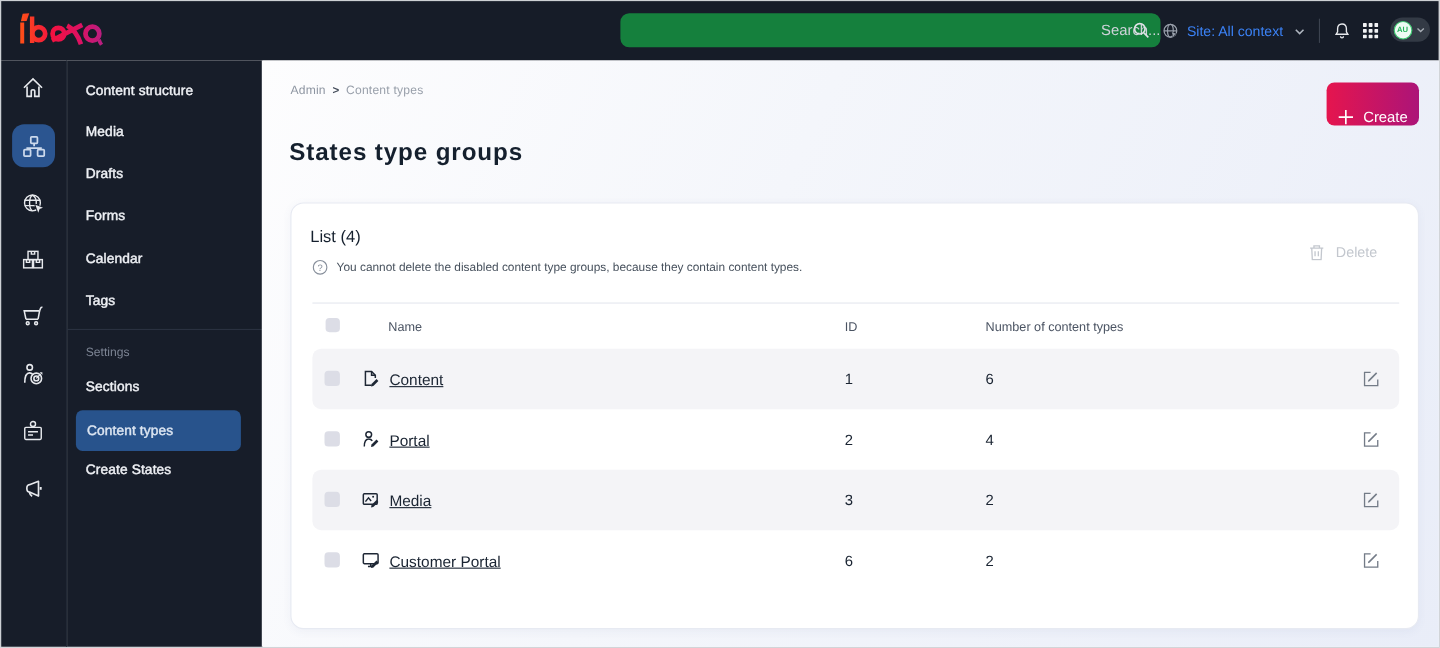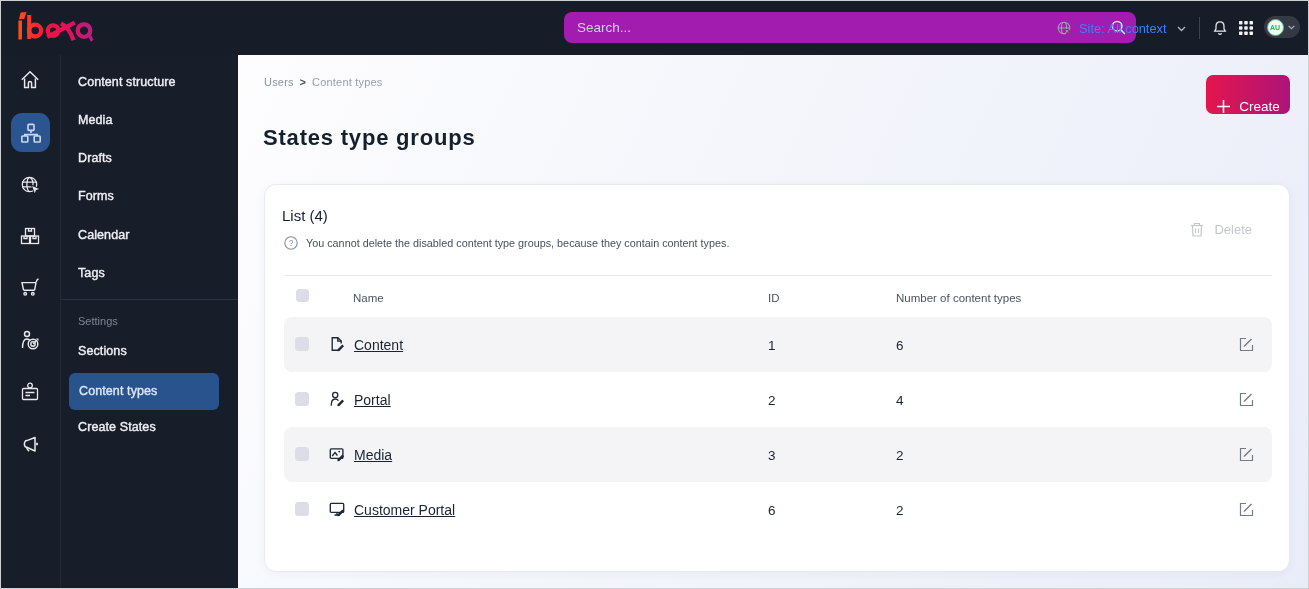--- a/index.html
+++ b/index.html
@@ -1,20 +1,20 @@
 <!DOCTYPE html>
 <html><head>
 <meta charset="utf-8">
 <style>
 * { margin:0; padding:0; box-sizing:border-box; }
 html,body { width:1309px; height:589px; overflow:hidden; }
 body { font-family:"Liberation Sans", sans-serif; position:relative; background:#fff; border:1px solid #cdd0d4; }
 .topbar { position:absolute; left:0; top:0; width:1307px; height:54px; background:#161c28; }
 .logo { position:absolute; left:15px; top:9px; width:80px; height:34px; }
-.search { position:absolute; left:563px; top:11px; width:572px; height:31px; background:#a21caf; border-radius:8px; color:#ced2d9; font-size:13.5px; line-height:31px; padding-left:13px; }
+.search { position:absolute; left:563px; top:11px; width:491px; height:31px; background:#15803d; border-radius:8px; color:#ced2d9; font-size:13.5px; line-height:31px; padding-left:13px;text-align:right; }
 .search svg { position:absolute; right:10px; top:8px; }
 .site { position:absolute; left:1056px; top:0; height:54px; display:flex; align-items:center; color:#3b82f6; font-size:12.8px; }
 .site .glb { margin-right:8px; display:flex; }
 .site .chev { margin-left:9px; display:flex; }
 .tdiv { position:absolute; left:1198px; top:16px; width:1px; height:22px; background:#3c4350; }
 .bell { position:absolute; left:1211px; top:19px; }
 .grid9 { position:absolute; left:1238px; top:20px; }
 .avatar { position:absolute; left:1263px; top:15px; width:36px; height:22px; background:#333a45; border-radius:11px; display:flex; align-items:center; }
 .avatar .circ { width:17px; height:17px; margin-left:2.5px; border-radius:50%; background:#eefbf3; border:1.5px solid #3fc671; color:#26b35a; font-size:7px; font-weight:bold; display:flex; align-items:center; justify-content:center; box-sizing:border-box; }
 .avatar .chev { margin-left:3px; display:flex; }
@@ -202,21 +202,21 @@
   <div class="item" style="top:217.5px">Tags</div>
   <div class="mdiv"></div>
   <div class="head">Settings</div>
   <div class="item" style="top:295.5px">Sections</div>
   <div class="hl"></div>
   <div class="hltext">Content types</div>
   <div class="item" style="top:371.5px">Create States</div>
 </div>
 
 <div class="content">
-  <div class="crumb"><span class="a">Users</span><span class="sep">&gt;</span>Content types</div>
+  <div class="crumb"><span class="a">Admin</span><span class="sep">&gt;</span>Content types</div>
   <div class="createbtn"><svg width="15" height="15" viewBox="0 0 15 15" stroke="#fff" stroke-width="1.5">
         <path d="M7.5 1 V14 M1 7.5 H14"></path>
       </svg>Create</div>
   <h1>States type groups</h1>
   <div class="card">
     <div class="listt">List (4)</div>
     <div class="info">
       <svg width="14" height="14" viewBox="0 0 14 14" fill="none">
           <circle cx="7" cy="7" r="6.2" stroke="#878f9b" stroke-width="1.1"></circle>
           <text x="7" y="10" text-anchor="middle" font-size="8.5" fill="#878f9b" font-family="Liberation Sans">?</text>

